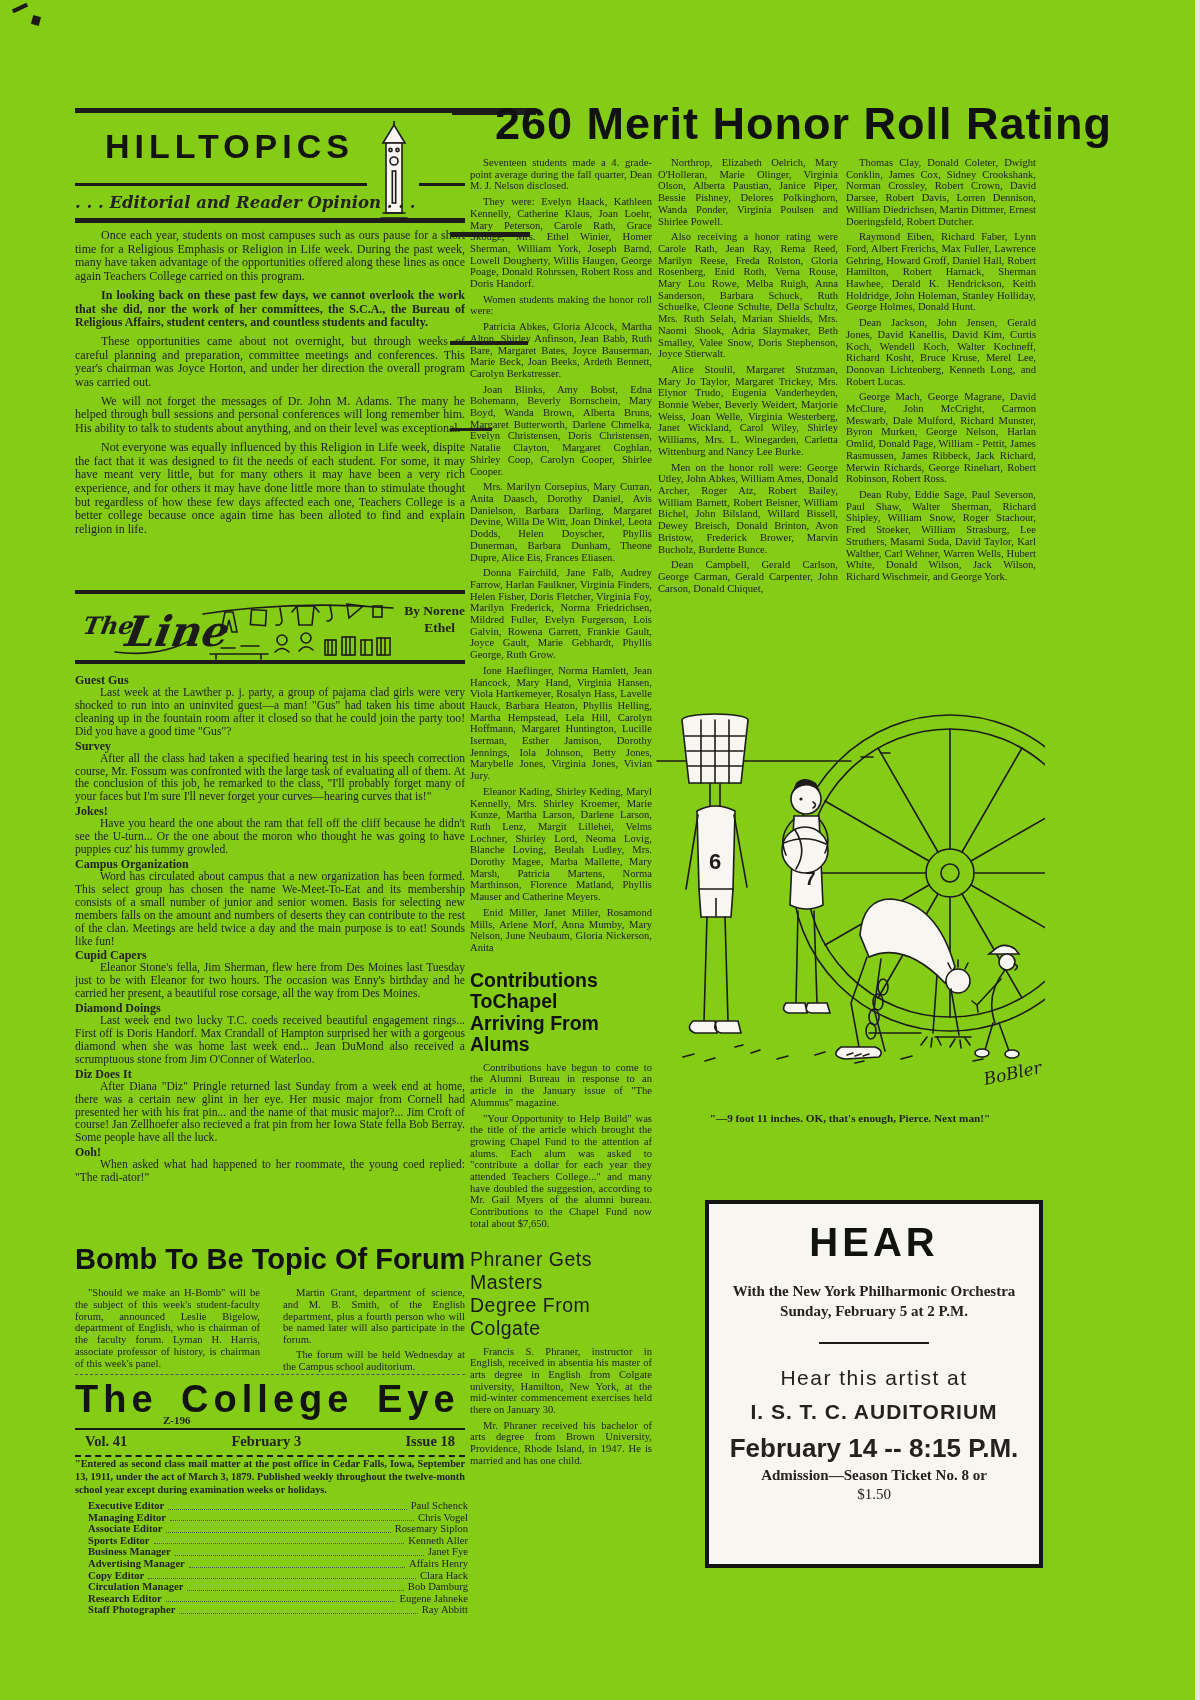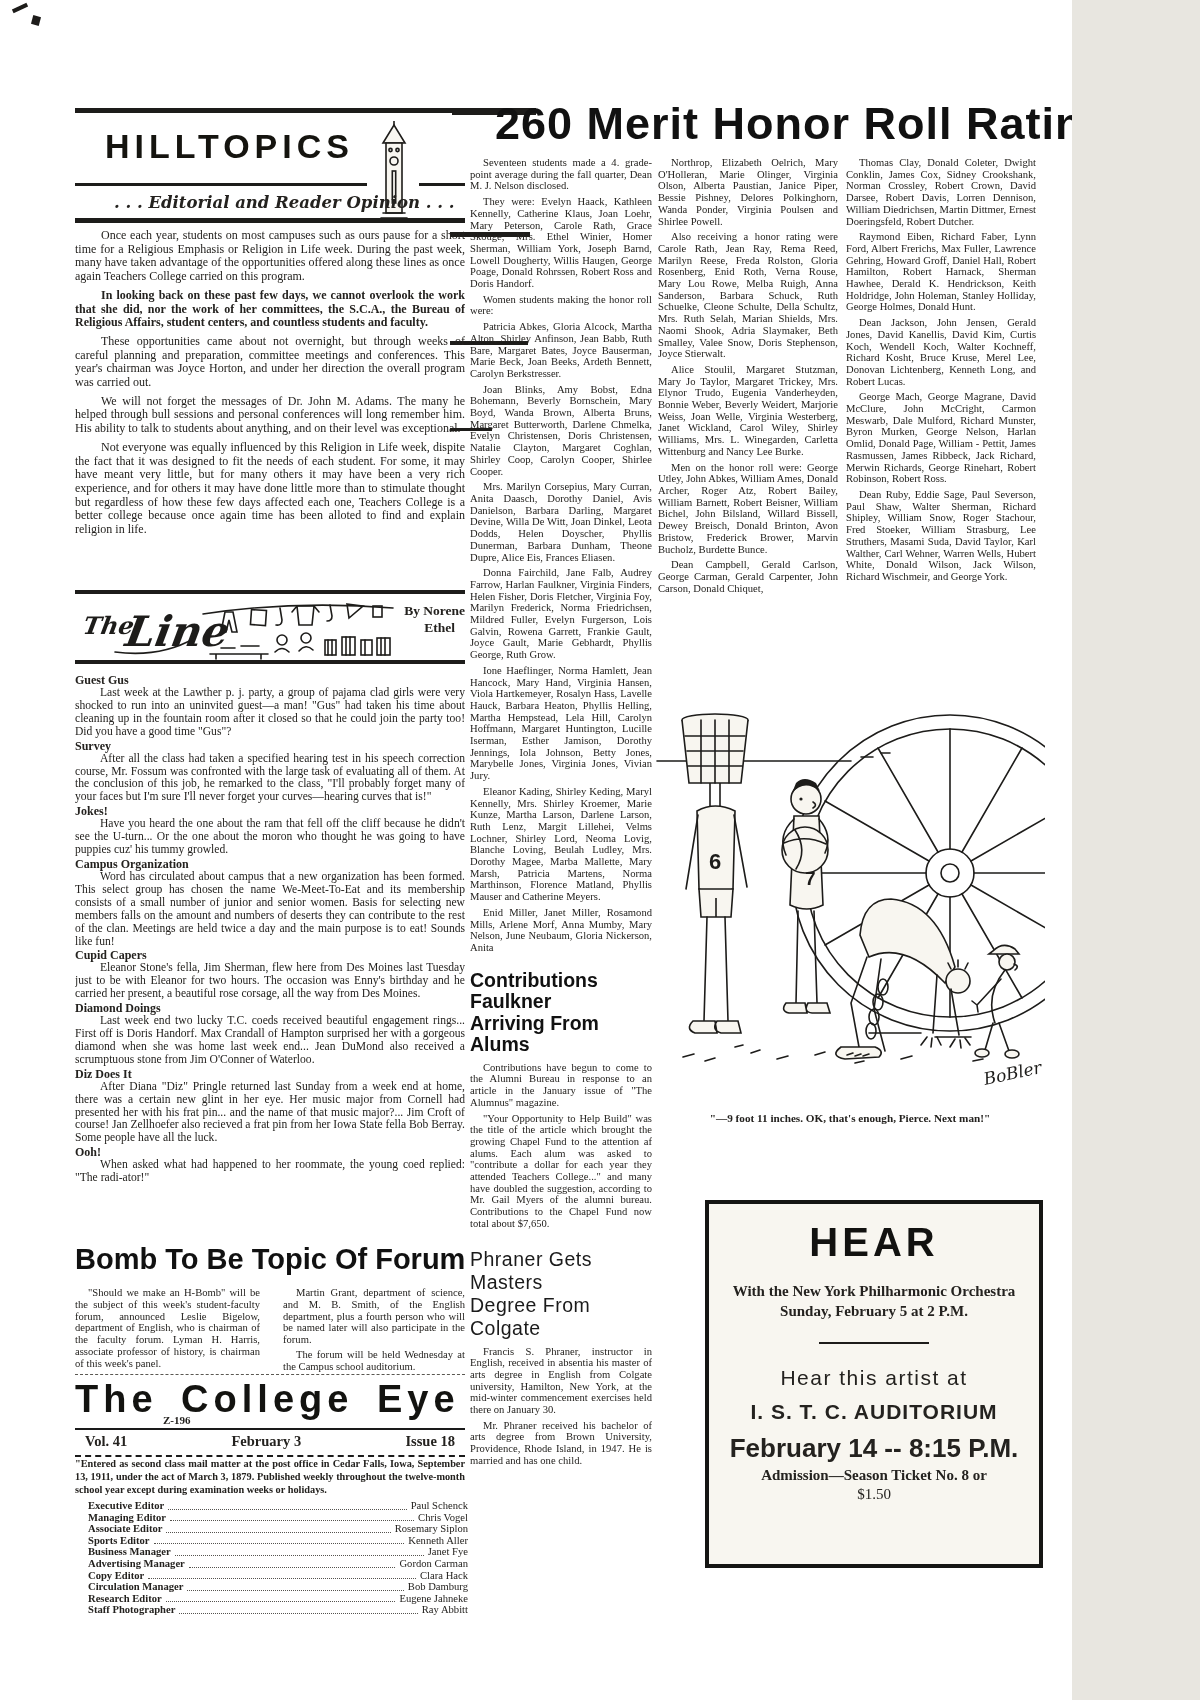--- a/index.html
+++ b/index.html
@@ -1,26 +1,26 @@
 <!DOCTYPE html>
 <html><head>
 <meta charset="utf-8">
 <style>
   html,body{margin:0;padding:0;background:#e8e6e0;}
-  .page{position:relative;width:1072px;height:1700px;background:#ffffff;color:#24221f;
+  .page{position:relative;width:1195px;height:1700px;background:#84cc16;color:#24221f;
         font-family:"Liberation Serif",serif;overflow:hidden;}
   .abs{position:absolute;}
   .ink{background:#1d1c1a;}
 
   
   .ht-rule-thick{height:5px;background:#1d1c1a;}
   .ht-rule-mid{height:3px;background:#1d1c1a;}
   .ht-title{font-family:"Liberation Sans",sans-serif;font-weight:700;font-size:34px;
             letter-spacing:5px;color:#15140f;}
-  .ht-tag{font-family:"DejaVu Serif",serif;font-style:italic;font-weight:700;font-size:16.5px;margin-left:39px;}
+  .ht-tag{font-family:"DejaVu Serif",serif;font-style:italic;font-weight:700;font-size:16.5px;}
   .body-p{font-size:12px;line-height:13.7px;text-align:justify;text-indent:26px;margin:0 0 5px;}
   .bold-p{font-weight:700;}
 
   
   .line-rule{height:4px;background:#1d1c1a;}
   .byline{font-size:13.5px;font-weight:700;text-align:right;line-height:17px;}
   .sec-h{font-size:12px;font-weight:700;margin:0;line-height:13px;}
   .sec-p{font-size:11.6px;line-height:12.9px;text-align:justify;text-indent:25px;margin:0 0 1px;}
 
   
@@ -229,21 +229,21 @@
 
       <div class="staff-row">
         <span class="staff-role">Business Manager</span>
         <span class="staff-leader"></span>
         <span class="staff-name">Janet Fye</span>
       </div>
 
       <div class="staff-row">
         <span class="staff-role">Advertising Manager</span>
         <span class="staff-leader"></span>
-        <span class="staff-name">Gordon Carman</span>
+        <span class="staff-name">Affairs Henry</span>
       </div>
 
       <div class="staff-row">
         <span class="staff-role">Copy Editor</span>
         <span class="staff-leader"></span>
         <span class="staff-name">Clara Hack</span>
       </div>
 
       <div class="staff-row">
         <span class="staff-role">Circulation Manager</span>
@@ -274,21 +274,21 @@
         <p class="col-p">Women students making the honor roll were:</p>
         <p class="col-p">Patricia Abkes, Gloria Alcock, Martha Alton, Shirley Anfinson, Jean Babb, Ruth Bare, Margaret Bates, Joyce Bauserman, Marie Beck, Joan Beeks, Ardeth Bennett, Carolyn Berkstresser.</p>
         <p class="col-p">Joan Blinks, Amy Bobst, Edna Bohemann, Beverly Bornschein, Mary Boyd, Wanda Brown, Alberta Bruns, Margaret Butterworth, Darlene Chmelka, Evelyn Christensen, Doris Christensen, Natalie Clayton, Margaret Coghlan, Shirley Coop, Carolyn Cooper, Shirlee Cooper.</p>
         <p class="col-p">Mrs. Marilyn Corsepius, Mary Curran, Anita Daasch, Dorothy Daniel, Avis Danielson, Barbara Darling, Margaret Devine, Willa De Witt, Joan Dinkel, Leota Dodds, Helen Doyscher, Phyllis Dunerman, Barbara Dunham, Theone Dupre, Alice Eis, Frances Eliasen.</p>
         <p class="col-p">Donna Fairchild, Jane Falb, Audrey Farrow, Harlan Faulkner, Virginia Finders, Helen Fisher, Doris Fletcher, Virginia Foy, Marilyn Frederick, Norma Friedrichsen, Mildred Fuller, Evelyn Furgerson, Lois Galvin, Rowena Garrett, Frankie Gault, Joyce Gault, Marie Gebhardt, Phyllis George, Ruth Grow.</p>
         <p class="col-p">Ione Haeflinger, Norma Hamlett, Jean Hancock, Mary Hand, Virginia Hansen, Viola Hartkemeyer, Rosalyn Hass, Lavelle Hauck, Barbara Heaton, Phyllis Helling, Martha Hempstead, Lela Hill, Carolyn Hoffmann, Margaret Huntington, Lucille Iserman, Esther Jamison, Dorothy Jennings, Iola Johnson, Betty Jones, Marybelle Jones, Virginia Jones, Vivian Jury.</p>
         <p class="col-p">Eleanor Kading, Shirley Keding, Maryl Kennelly, Mrs. Shirley Kroemer, Marie Kunze, Martha Larson, Darlene Larson, Ruth Lenz, Margit Lillehei, Velms Lochner, Shirley Lord, Neoma Lovig, Blanche Loving, Beulah Ludley, Mrs. Dorothy Magee, Marba Mallette, Mary Marsh, Patricia Martens, Norma Marthinson, Florence Matland, Phyllis Mauser and Catherine Meyers.</p>
         <p class="col-p">Enid Miller, Janet Miller, Rosamond Mills, Arlene Morf, Anna Mumby, Mary Nelson, June Neubaum, Gloria Nickerson, Anita</p>
       </div>
     <div class="sub-head-b">
-      <div>Contributions Faulkner</div>
+      <div>Contributions ToChapel</div>
       <div>Arriving From Alums</div>
     </div>
     <p class="col-p">Contributions have begun to come to the Alumni Bureau in response to an article in the January issue of "The Alumnus" magazine.</p>
     <p class="col-p">"Your Opportunity to Help Build" was the title of the article which brought the growing Chapel Fund to the attention af alums. Each alum was asked to "contribute a dollar for each year they attended Teachers College..." and many have doubled the suggestion, according to Mr. Gail Myers of the alumni bureau. Contributions to the Chapel Fund now total about $7,650.</p>
     <div class="sub-head-l">
       <div>Phraner Gets Masters</div>
       <div>Degree From Colgate</div>
     </div>
     <p class="col-p">Francis S. Phraner, instructor in English, received in absentia his master of arts degree in English from Colgate university, Hamilton, New York, at the mid-winter commencement exercises held there on January 30.</p>
     <p class="col-p">Mr. Phraner received his bachelor of arts degree from Brown University, Providence, Rhode Island, in 1947. He is married and has one child.</p>

